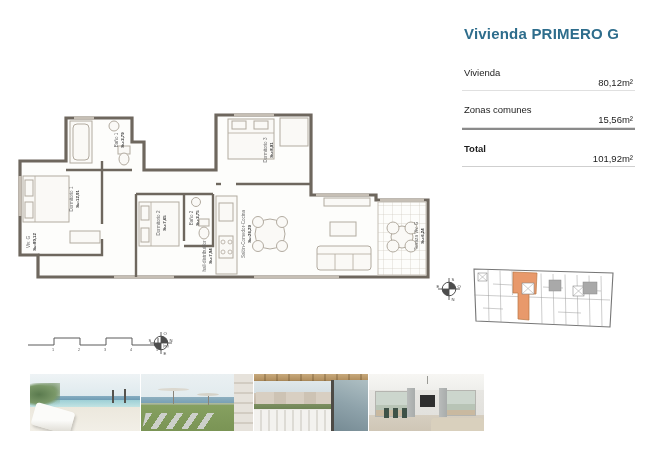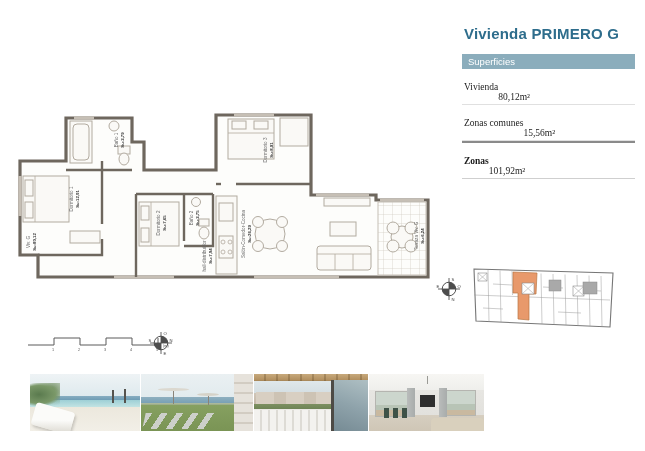--- a/index.html
+++ b/index.html
@@ -3,21 +3,21 @@
 <meta charset="utf-8">
 <style>
   html,body{margin:0;padding:0;background:#888;}
   .page{position:relative;width:645px;height:451px;background:#ffffff;margin:0 auto;
         font-family:"Liberation Sans",sans-serif;outline:1px solid #c9c9c9;overflow:hidden;padding-left:9px;}
 
   
   .title{position:absolute;left:464px;top:25px;font-size:15px;font-weight:bold;color:#2e6d8c;letter-spacing:.2px;}
   .surf-table{position:absolute;left:462px;top:54px;width:173px;font-size:9.5px;color:#1c1c1c;}
   .surf-head{background:#8badbc;color:#ffffff;padding:2px 6px;font-size:9.5px;}
-  .srow{display:flex;justify-content:flex-start;align-items:center;padding:3px 2px 2px 2px;border-bottom:1px solid #e0e0e0;font-family:Liberation Serif, serif;}
+  .srow{display:flex;justify-content:space-between;align-items:center;padding:3px 2px 2px 2px;border-bottom:1px solid #e0e0e0;}
   .srow .val{font-weight:normal;margin-top:20px;}
   .srow.total{border-top:2px solid #8a8a8a;border-bottom:1px solid #cfcfcf;font-weight:bold;}
   .srow.comp{border-bottom:none;align-items:flex-start;}
   .comp-lbl{line-height:1.15;}
   .comp-note{font-size:5.6px;color:#555;margin-top:1px;}
 
   
   .planwrap{position:absolute;left:14px;top:106px;width:422px;height:178px;}
   .plan-wall{stroke:#6e675e;fill:#fdfdfb;stroke-width:3.2;stroke-linejoin:miter;}
   .plan-part{stroke:#6e675e;stroke-width:2.4;fill:none;}
@@ -79,31 +79,30 @@
   .p4-lamp{left:50%;top:3%;width:1px;height:14%;background:#9a9a95;}
 </style>
 </head>
 <body>
 
 <div class="page">
 
   <div class="title">Vivienda PRIMERO G</div>
 
   <div class="surf-table">
-    <div class="surf-head">Superficies</div>
     <div class="srow">
       <span>Vivienda</span>
       <span class="val">80,12m²</span>
     </div>
     <div class="srow">
       <span>Zonas comunes</span>
       <span class="val">15,56m²</span>
     </div>
     <div class="srow total">
-      <span>Zonas</span>
+      <span>Total</span>
       <span class="val">101,92m²</span>
     </div>
   </div>
 
   <div class="planwrap">
     <svg width="422" height="178" viewBox="0 0 422 178">
       <defs>
         <pattern id="tergrid" patternUnits="userSpaceOnUse" width="9" height="9">
           <path d="M9 0H0V9" fill="none" stroke="#cfc9bf" stroke-width="0.7"></path>
         </pattern>

